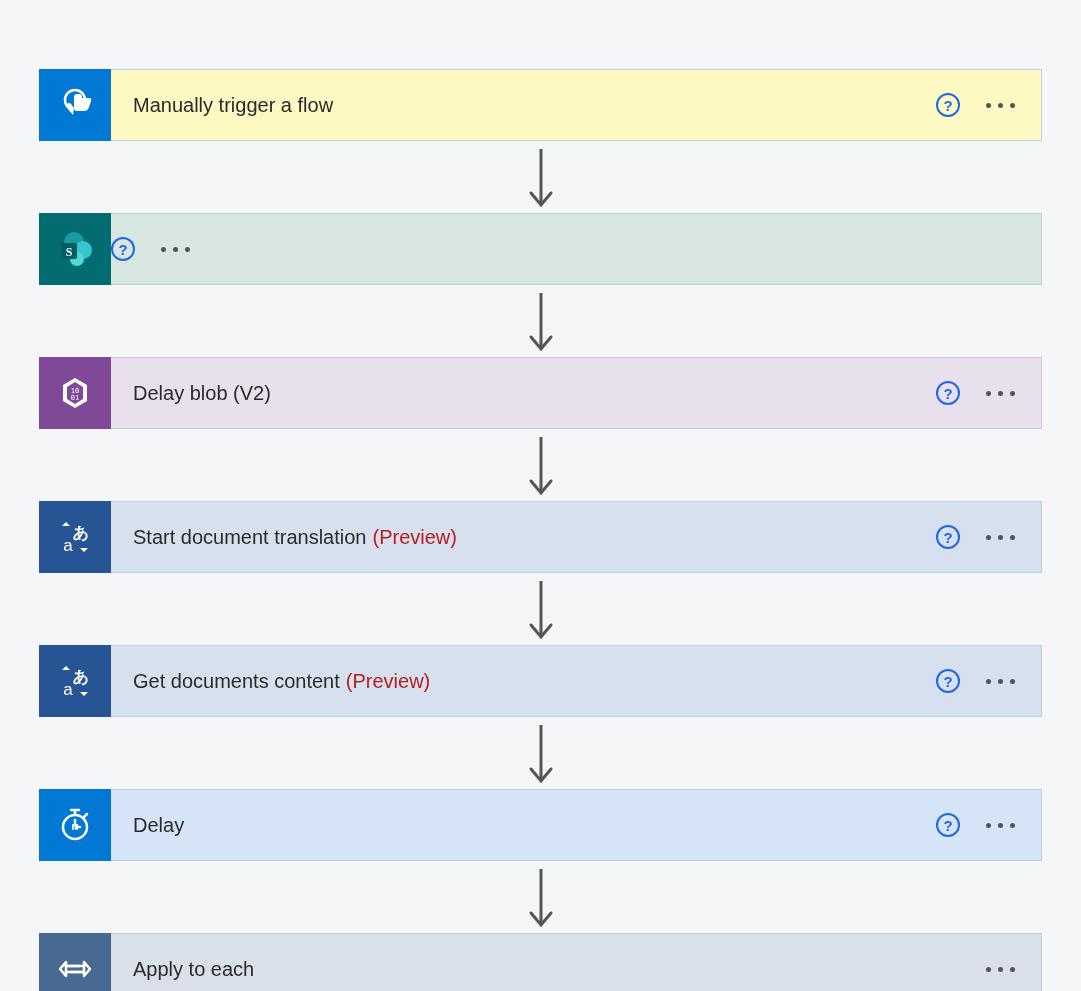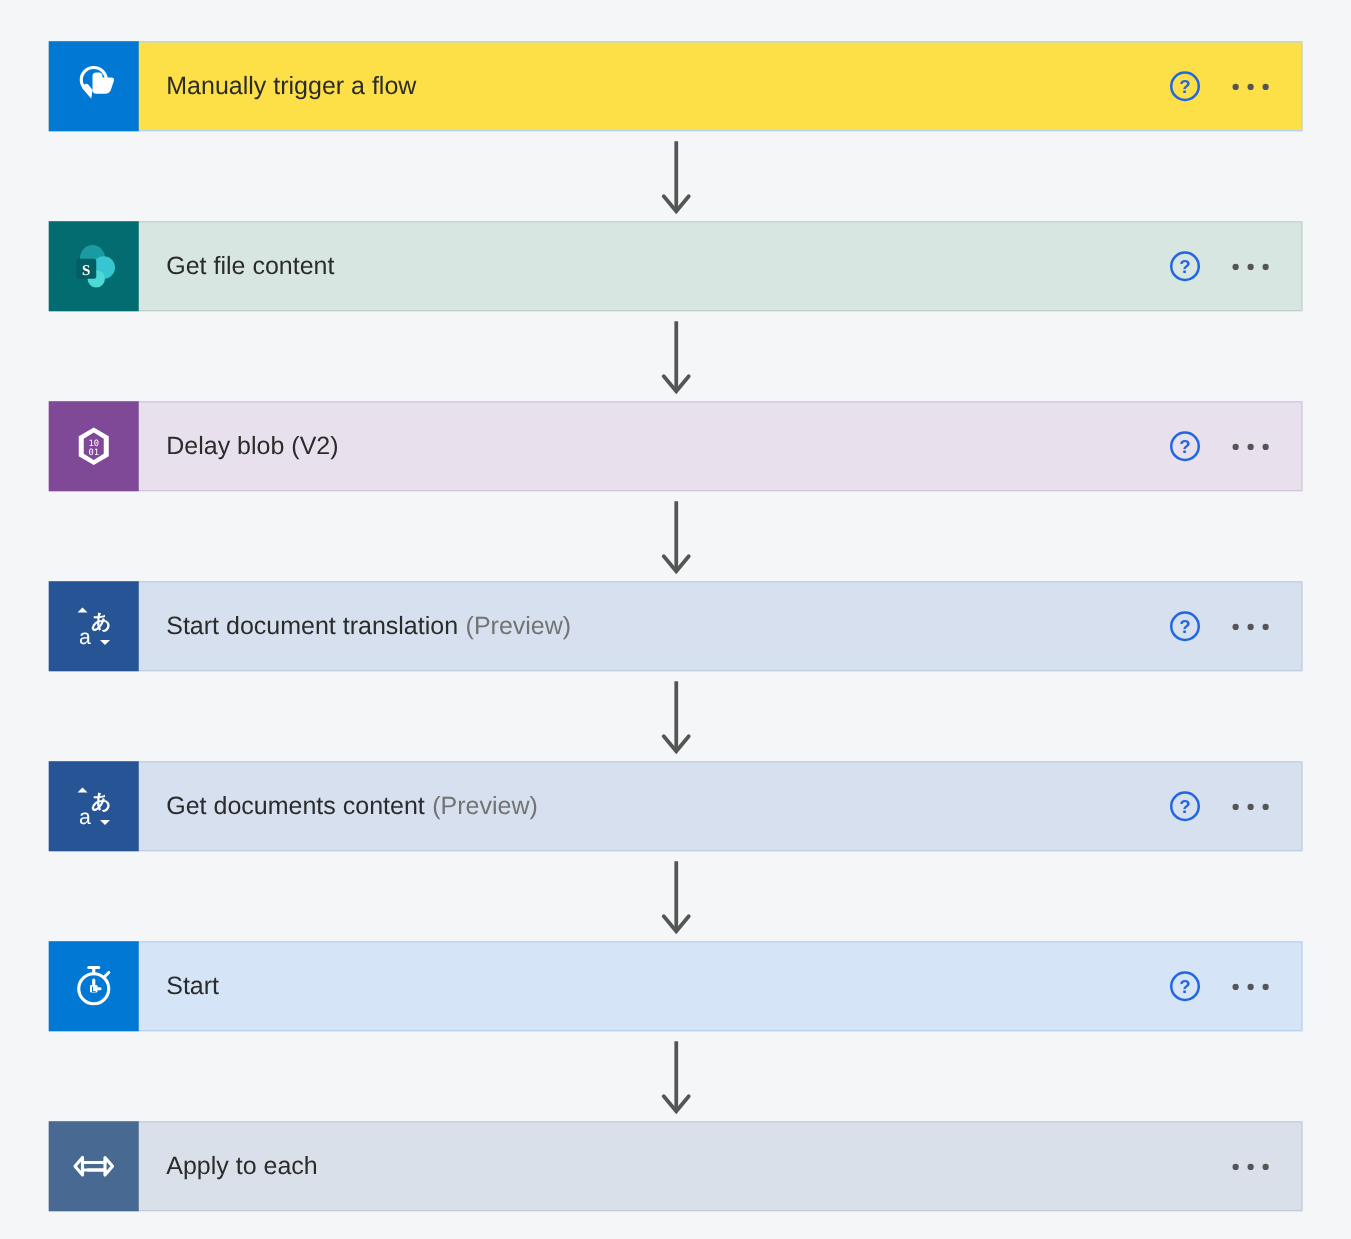--- a/index.html
+++ b/index.html
@@ -31,21 +31,21 @@
     .label-cell {
       flex: 1;
       padding-left: 22px;
       font-size: 20px;
       color: #2b2b2b;
       font-weight: 400;
       display: flex;
       align-items: baseline;
       gap: 6px;
     }
-    .suffix { color: #737373; }
+    .suffix { color: #b91c1c; }
     .controls {
       display: flex;
       align-items: center;
       gap: 26px;
       padding-right: 26px;
     }
     .help {
       width: 24px; height: 24px;
       border: 2px solid #2266e3;
       border-radius: 50%;
@@ -57,21 +57,21 @@
     }
     .menu {
       display: flex; gap: 7px; cursor: pointer; padding: 6px 0;
     }
     .menu span {
       width: 5px; height: 5px; background: #555; border-radius: 50%;
     }
     .arrow { width: 28px; height: 72px; display:flex; align-items:center; justify-content:center; }
 
     
-    .t-blue    { background:#fde047; border-color:#b8d1ec; }
+    .t-blue    { background:#fef9c3; border-color:#b8d1ec;margin-top:36px; }
     .i-blue    { background:#0078d4; }
     .t-teal    { background:#d8e6e1; border-color:#bcd3cb; }
     .i-teal    { background:#036c70; }
     .t-purple  { background:#e8e0ec; border-color:#d4c5dc; }
     .i-purple  { background:#804998; }
     .t-steel   { background:#d6e0ee; border-color:#bfcee1;text-align:center; }
     .i-steel   { background:#265495; }
     .t-azure   { background:#d5e4f7; border-color:#b8d1ec; }
     .i-azure   { background:#0078d4; }
     .t-slate   { background:#d9e0e9; border-color:#c2ccd9; }
@@ -105,23 +105,20 @@
       <svg width="28" height="64" viewBox="0 0 28 64">
         <use href="#arrow-down"></use>
       </svg>
     </div>
     <div class="card t-teal">
       <div class="icon-cell i-teal">
         <svg viewBox="0 0 38 38">
           <use href="#sharepoint-icon"></use>
         </svg>
       </div>
-      <div class="label-cell">
-        <span>Get file content</span>
-      </div>
       <div class="controls">
         <div class="help">?</div>
         <div class="menu">
           <span></span>
           <span></span>
           <span></span>
         </div>
       </div>
     </div>
     <div class="arrow">
@@ -200,21 +197,21 @@
         <use href="#arrow-down"></use>
       </svg>
     </div>
     <div class="card t-azure">
       <div class="icon-cell i-azure">
         <svg viewBox="0 0 38 38">
           <use href="#stopwatch-icon"></use>
         </svg>
       </div>
       <div class="label-cell">
-        <span>Start</span>
+        <span>Delay</span>
       </div>
       <div class="controls">
         <div class="help">?</div>
         <div class="menu">
           <span></span>
           <span></span>
           <span></span>
         </div>
       </div>
     </div>

